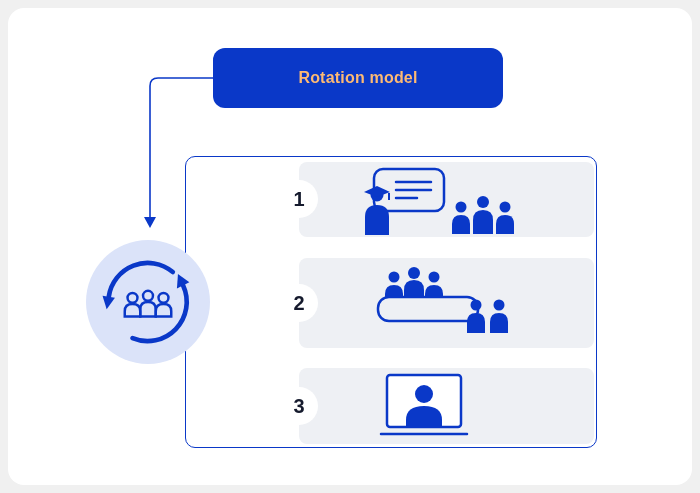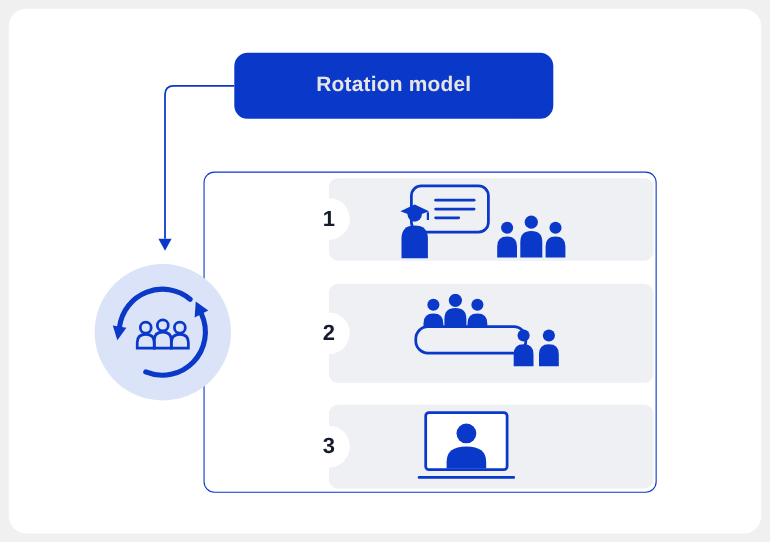--- a/index.html
+++ b/index.html
@@ -14,21 +14,21 @@
     width: 684px; height: 477px;
     background: #ffffff; border-radius: 16px;
   }
   .title-pill {
     position: absolute; left: 205px; top: 40px;
     width: 290px; height: 60px;
     background: #0a38c8; border-radius: 12px;
     display: flex; align-items: center; justify-content: center;
   }
   .title-pill span {
-    color: #e5e5e5; font-size: 19px; font-weight: 700; letter-spacing: .2px;
+    color: #fdba74; font-size: 16px; font-weight: 700; letter-spacing: .2px;
   }
   .connector { position: absolute; left: 130px; top: 58px; }
   .panel {
     position: absolute; left: 177px; top: 148px;
     width: 412px; height: 292px;
     background: #ffffff;
     border: 1.5px solid #0a38c8;
     border-radius: 10px;
     box-sizing: border-box;
   }

